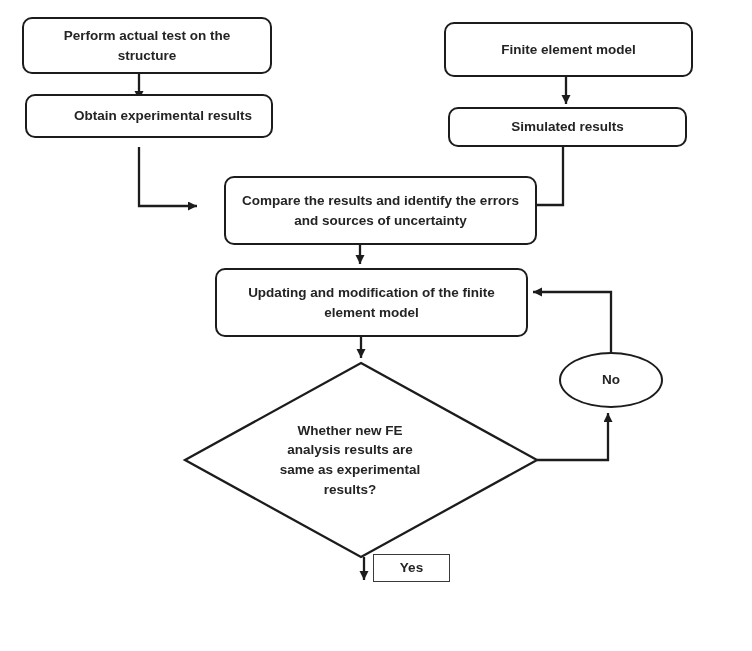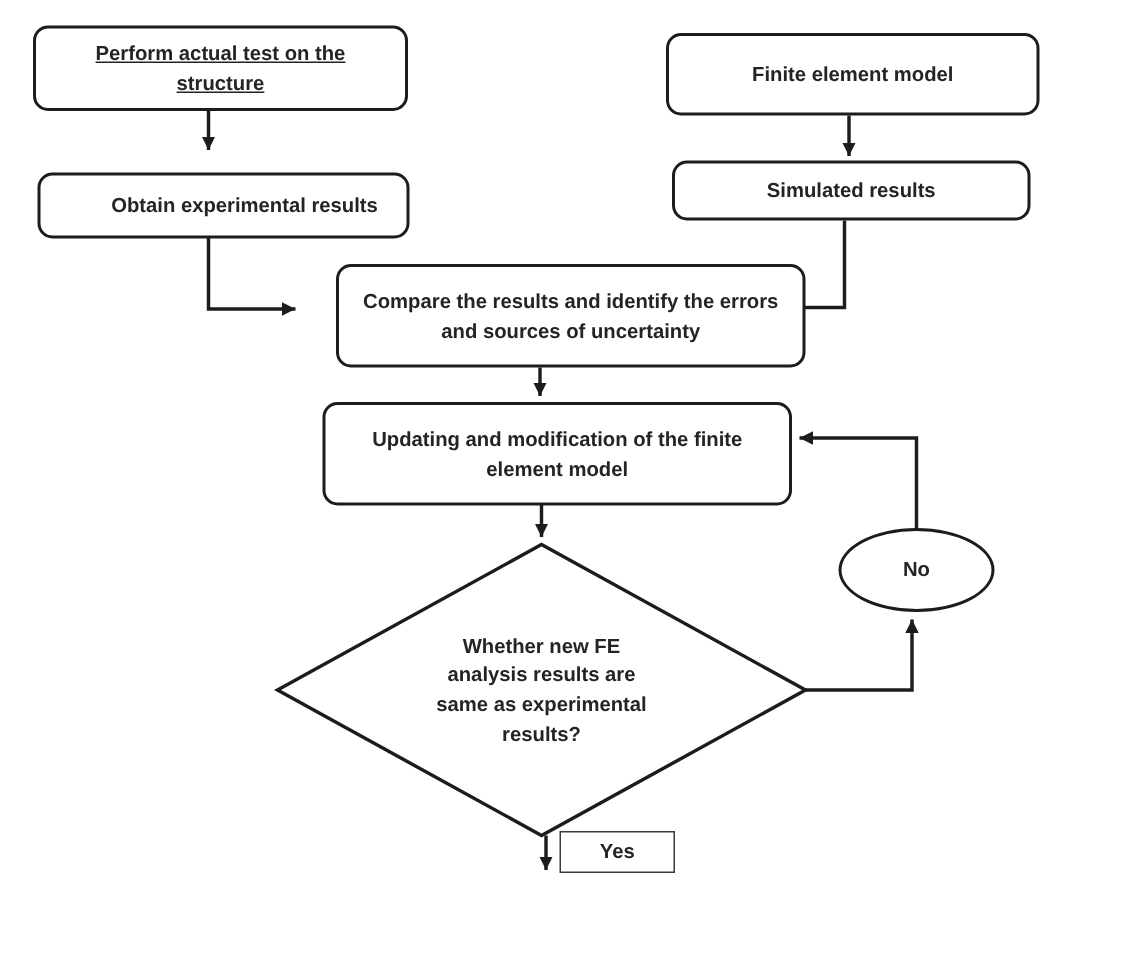--- a/index.html
+++ b/index.html
@@ -82,36 +82,36 @@
 
     <polyline points="361,323 361,358" fill="none" stroke="#1c1c1c" stroke-width="2.3" marker-end="url(#arrow)"></polyline>
 
     <polyline points="537,460 608,460 608,413" fill="none" stroke="#1c1c1c" stroke-width="2.3" marker-end="url(#arrow)"></polyline>
 
     <polyline points="611,352 611,292 533,292" fill="none" stroke="#1c1c1c" stroke-width="2.3" marker-end="url(#arrow)"></polyline>
 
     <polyline points="364,557 364,580" fill="none" stroke="#1c1c1c" stroke-width="2.3" marker-end="url(#arrow)"></polyline>
   </svg>
 
-  <div class="node rounded-rect" style="left:22px; top:17px; width:250px; height:57px;text-decoration:underline;">Perform actual test on the
+  <div class="node rounded-rect" style="left:22px; top:17px; width:250px; height:57px;">Perform actual test on the
 structure</div>
 
   <div class="node rounded-rect" style="left:444px; top:22px; width:249px; height:55px;">Finite element model</div>
 
-  <div class="node rounded-rect" style="left:25px; top:115px; width:248px; height:44px;padding-left:28px;">Obtain experimental results</div>
+  <div class="node rounded-rect" style="left:25px; top:94px; width:248px; height:44px;padding-left:28px;">Obtain experimental results</div>
 
   <div class="node rounded-rect" style="left:448px; top:107px; width:239px; height:40px;">Simulated results</div>
 
   <div class="node rounded-rect" style="left:200px; top:176px; width:313px; height:69px;margin-left:24px;">Compare the results and identify the errors
 and sources of uncertainty</div>
 
   <div class="node rounded-rect" style="left:215px; top:268px; width:313px; height:69px;">Updating and modification of the finite
 element model</div>
 
-  <div class="node diamond-label" style="left:261px; top:396px; width:200px; height:128px;">Whether new FE
+  <div class="node diamond-label" style="left:250px; top:396px; width:200px; height:128px;">Whether new FE
 analysis results are
 same as experimental
 results?</div>
 
   <div class="node ellipse" style="left:559px; top:352px; width:104px; height:56px;">No</div>
 
   <div class="node plain-rect" style="left:373px; top:554px; width:77px; height:28px;">Yes</div>
 
 
 </div>

